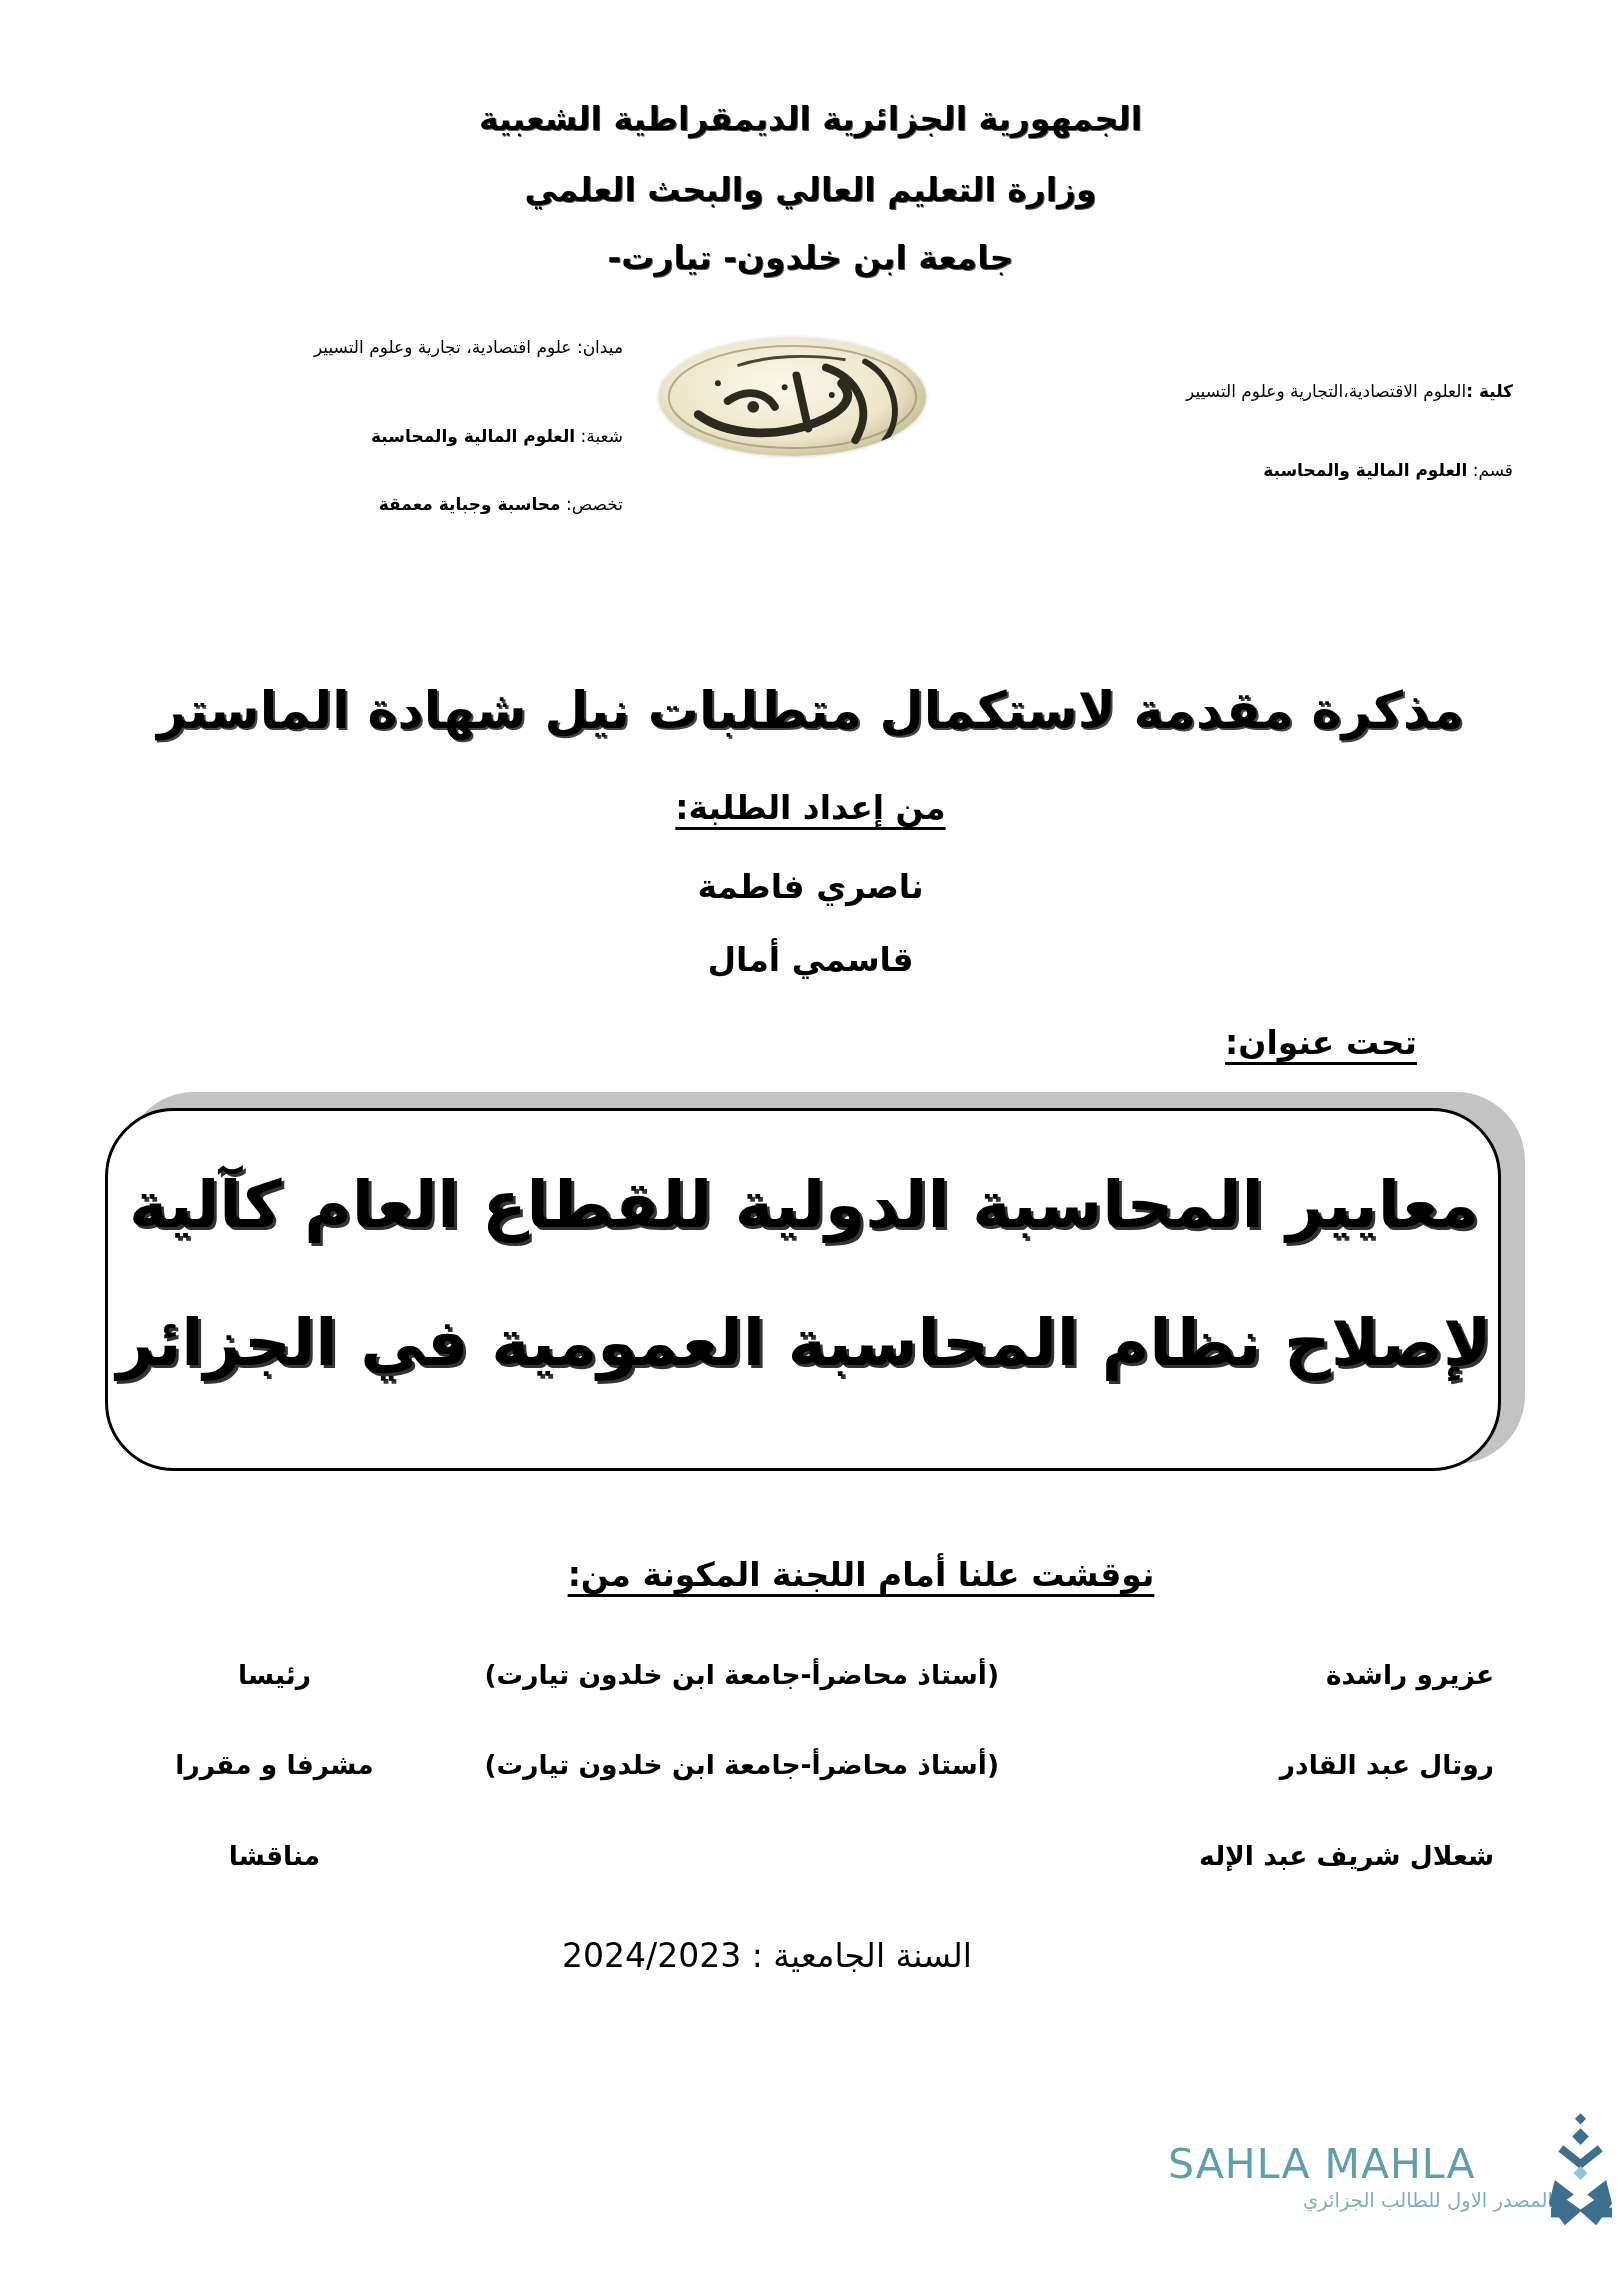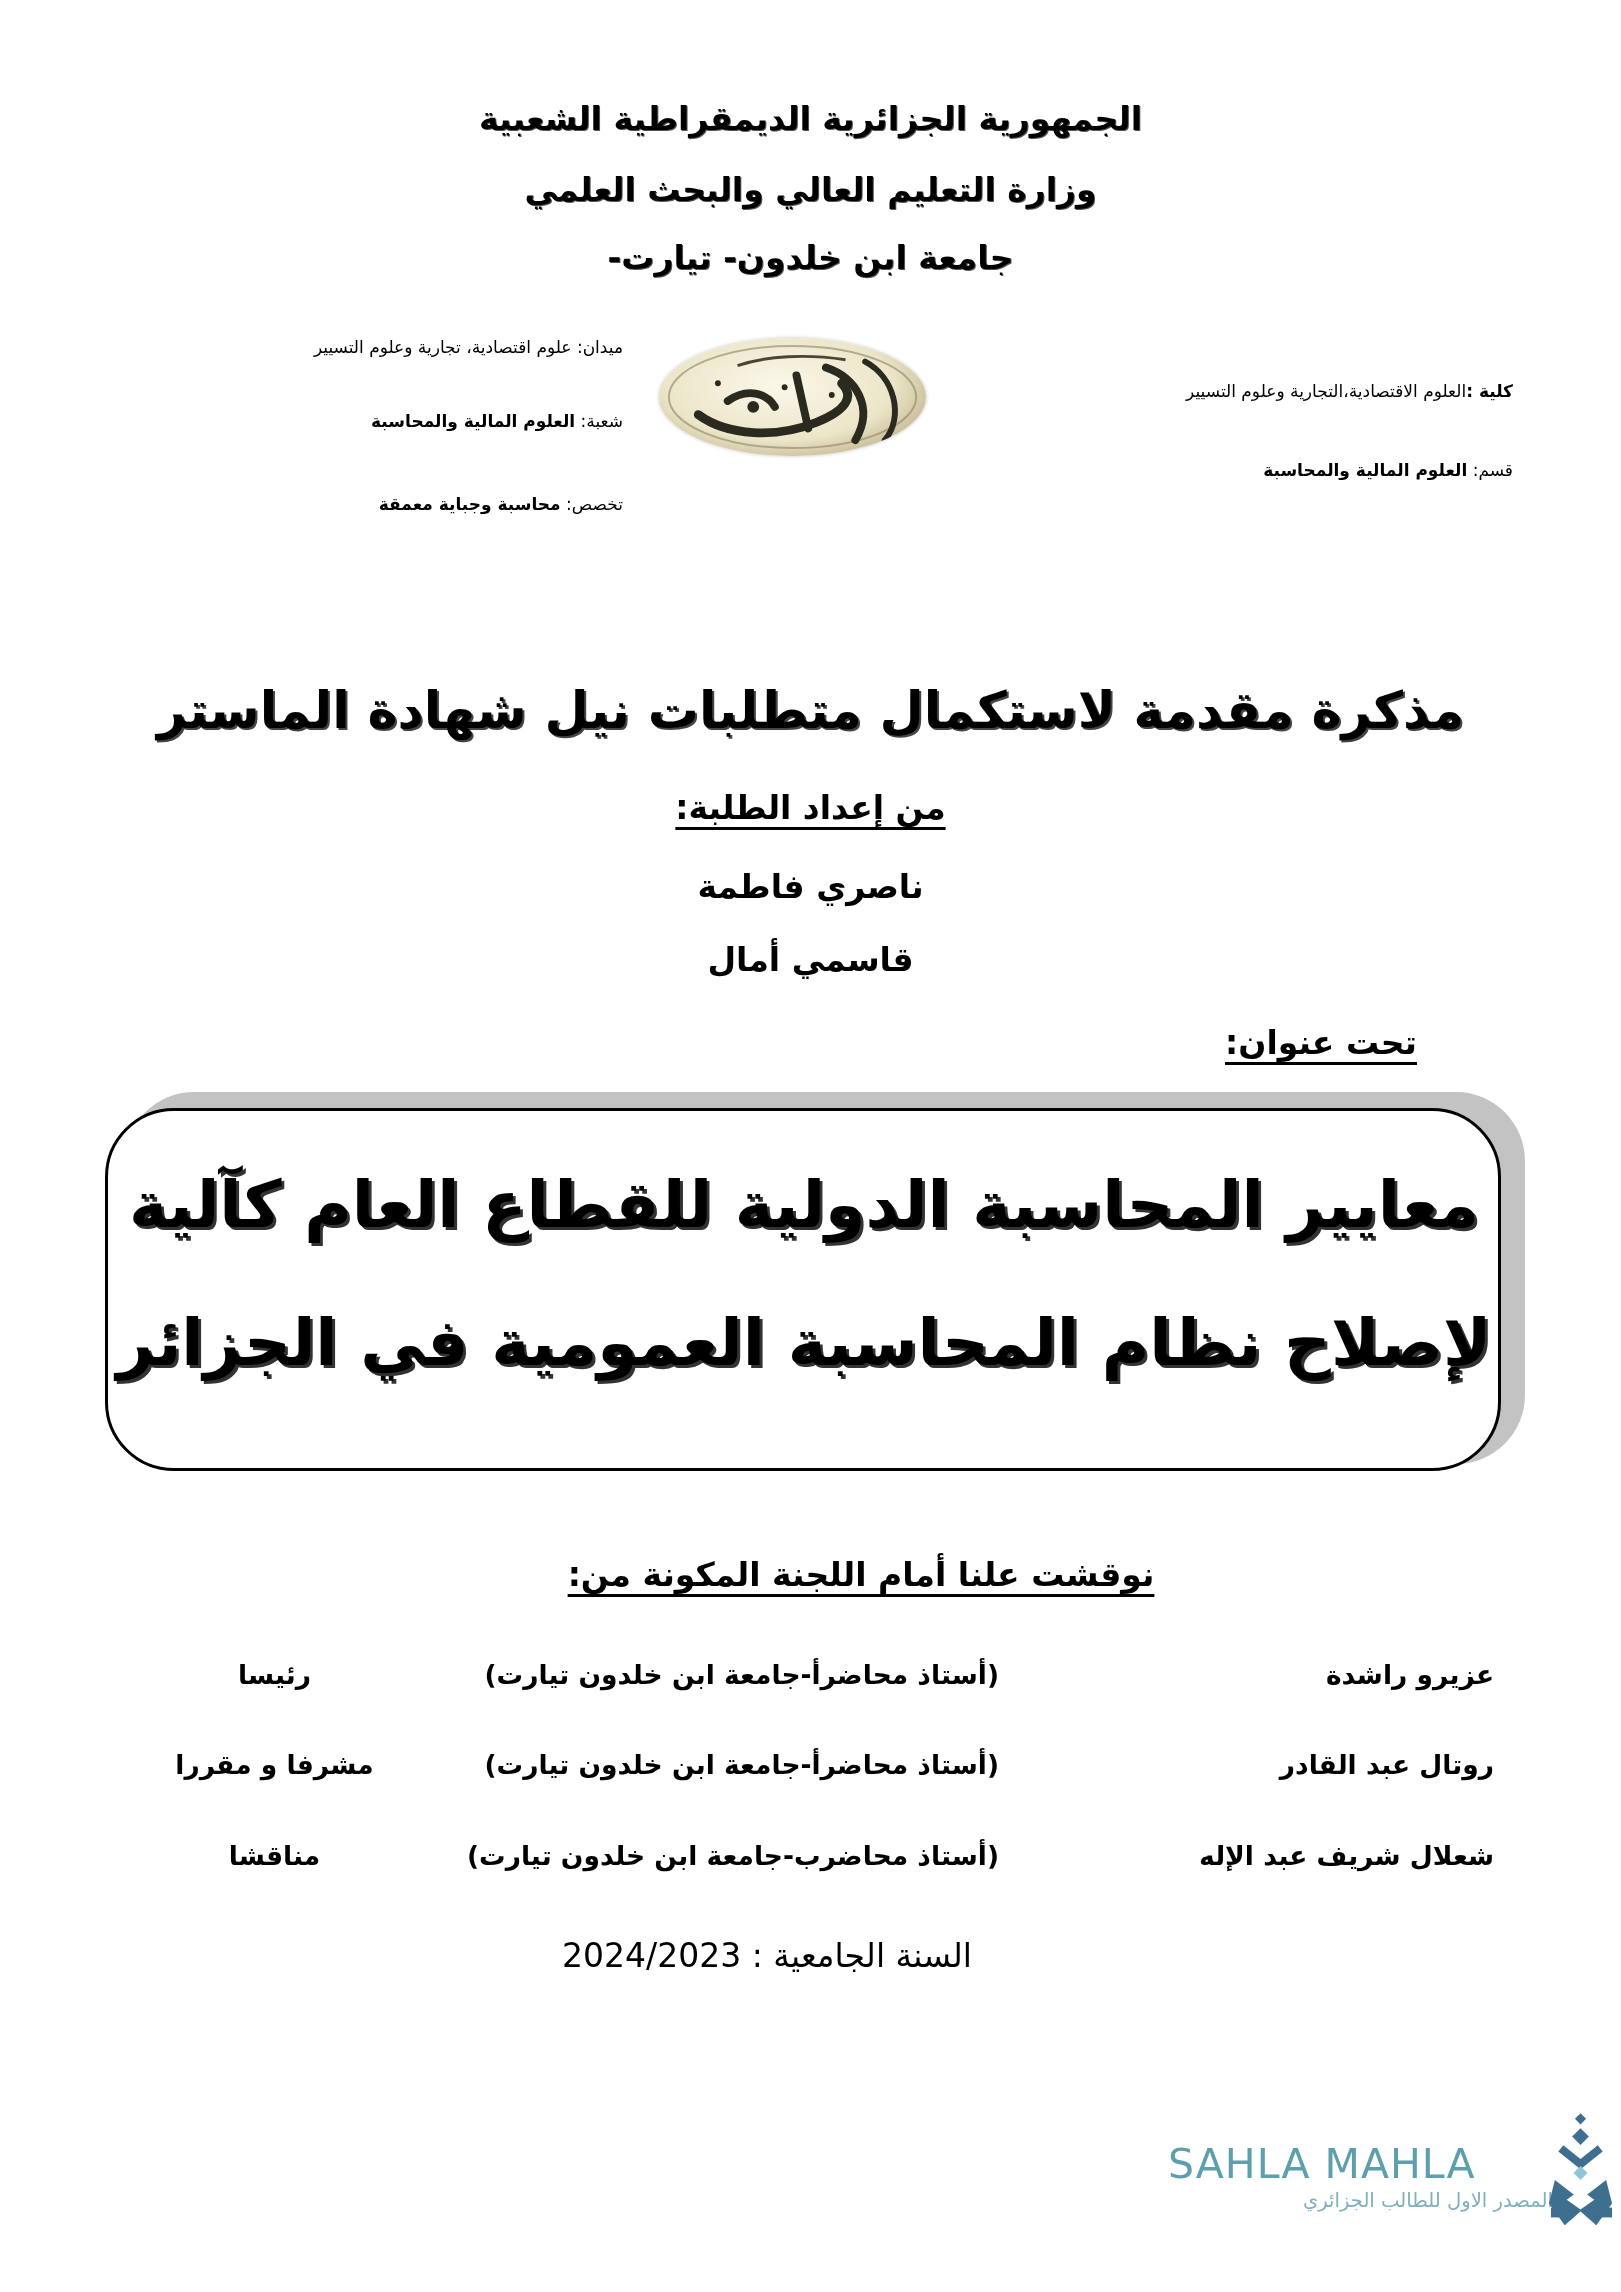--- a/index.html
+++ b/index.html
@@ -151,21 +151,21 @@
 </head>
 <body>
 
 <div class="abs header-line rtl" style="top:94px;">الجمهورية الجزائرية الديمقراطية الشعبية</div>
 <div class="abs header-line rtl" style="top:165px;">وزارة التعليم العالي والبحث العلمي</div>
 <div class="abs header-line rtl" style="top:233px;">جامعة ابن خلدون- تيارت-</div>
 
 <div class="abs info rtl" style="right:998px; top:330px;">
   <span>ميدان: </span><span>علوم اقتصادية، تجارية وعلوم التسيير</span>
 </div>
-<div class="abs info rtl" style="right:998px; top:404px;">
+<div class="abs info rtl" style="right:998px; top:419px;">
   <span>شعبة: </span><b>العلوم المالية والمحاسبة</b>
 </div>
 <div class="abs info rtl" style="right:998px; top:487px;">
   <span>تخصص: </span><b>محاسبة وجباية معمقة</b>
 </div>
 
 <div class="abs logo">
   <svg viewBox="0 0 272 120" xmlns="http://www.w3.org/2000/svg">
     <ellipse cx="136" cy="60" rx="126" ry="52" fill="none" stroke="#8d8466" stroke-width="2" opacity="0.6"></ellipse>
     <path d="M40 78 C70 100, 120 102, 160 86 C190 74, 200 60, 186 46" fill="none" stroke="#2b2a1e" stroke-width="9" stroke-linecap="round"></path>
@@ -212,21 +212,20 @@
   <span class="affil">(أستاذ محاضرأ-جامعة ابن خلدون تيارت)</span>
   <span class="role">رئيسا</span>
 </div>
 <div class="abs committee-row rtl" style="top:1740px;">
   <span class="name">روتال عبد القادر</span>
   <span class="affil">(أستاذ محاضرأ-جامعة ابن خلدون  تيارت)</span>
   <span class="role">مشرفا و مقررا</span>
 </div>
 <div class="abs committee-row rtl" style="top:1831px;">
   <span class="name">شعلال شريف عبد الإله</span>
-  <span class="affil">(أستاذ محاضرب-جامعة ابن خلدون  تيارت)</span>
   <span class="role">مناقشا</span>
 </div>
 
 <div class="abs year rtl">
   <span>السنة الجامعية : </span><span style="unicode-bidi: isolate; direction:ltr; display:inline-block;">2024/2023</span>
 </div>
 
 <div class="abs wm-text">SAHLA MAHLA</div>
 <div class="abs wm-sub rtl">المصدر الاول للطالب الجزائري</div>
 <div class="abs wm-icon">

